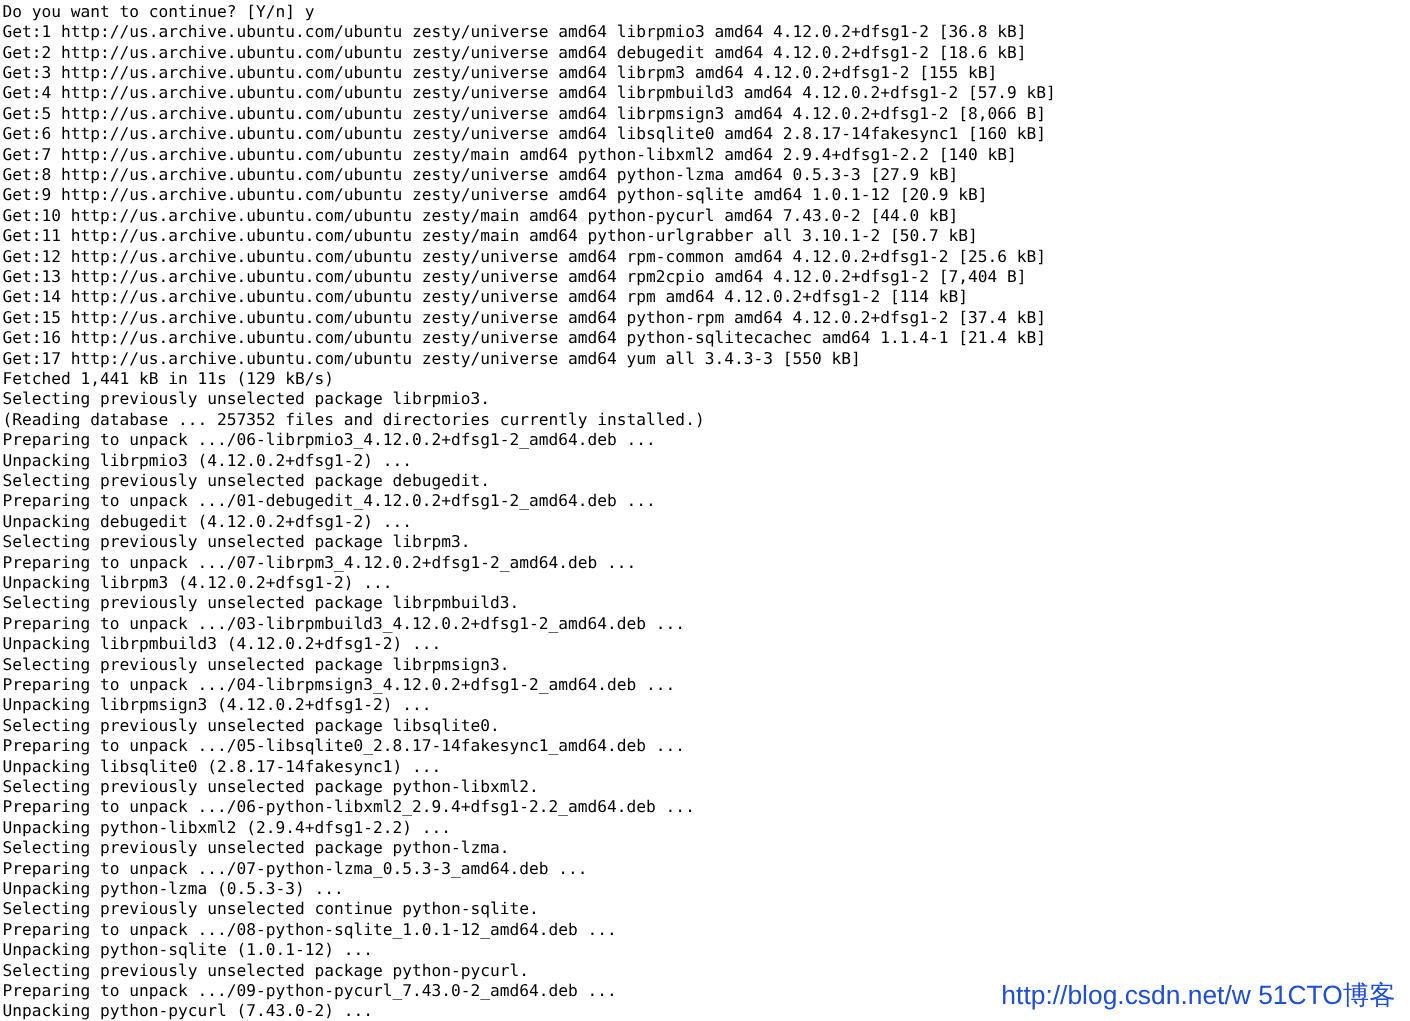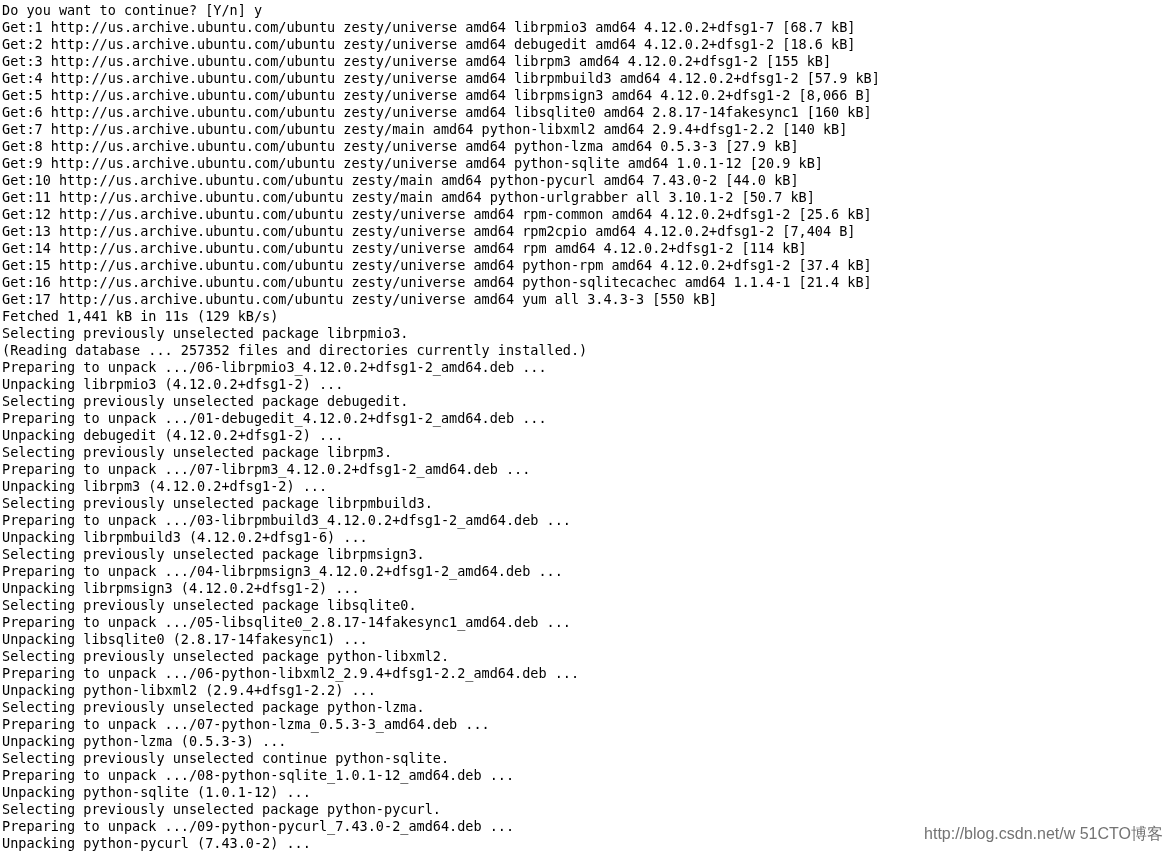--- a/index.html
+++ b/index.html
@@ -9,31 +9,31 @@
     line-height:17px;
     white-space:pre;
     margin:0;
     padding:2px 0 0 2px;
   }
   .watermark{
     position:fixed;
     right:12px;
     bottom:6px;
     font-family:sans-serif;
-    font-size:16px;
-    color:#737373;
+    font-size:22px;
+    color:#1d4ed8;
     pointer-events:none;
     user-select:none;
   }
 </style>
 </head>
 <body>
 
 <pre class="terminal" id="terminal-output"><span>Do you want to continue? [Y/n] y</span>
-<span>Get:1 http://us.archive.ubuntu.com/ubuntu zesty/universe amd64 librpmio3 amd64 4.12.0.2+dfsg1-7 [68.7 kB]</span>
+<span>Get:1 http://us.archive.ubuntu.com/ubuntu zesty/universe amd64 librpmio3 amd64 4.12.0.2+dfsg1-2 [36.8 kB]</span>
 <span>Get:2 http://us.archive.ubuntu.com/ubuntu zesty/universe amd64 debugedit amd64 4.12.0.2+dfsg1-2 [18.6 kB]</span>
 <span>Get:3 http://us.archive.ubuntu.com/ubuntu zesty/universe amd64 librpm3 amd64 4.12.0.2+dfsg1-2 [155 kB]</span>
 <span>Get:4 http://us.archive.ubuntu.com/ubuntu zesty/universe amd64 librpmbuild3 amd64 4.12.0.2+dfsg1-2 [57.9 kB]</span>
 <span>Get:5 http://us.archive.ubuntu.com/ubuntu zesty/universe amd64 librpmsign3 amd64 4.12.0.2+dfsg1-2 [8,066 B]</span>
 <span>Get:6 http://us.archive.ubuntu.com/ubuntu zesty/universe amd64 libsqlite0 amd64 2.8.17-14fakesync1 [160 kB]</span>
 <span>Get:7 http://us.archive.ubuntu.com/ubuntu zesty/main amd64 python-libxml2 amd64 2.9.4+dfsg1-2.2 [140 kB]</span>
 <span>Get:8 http://us.archive.ubuntu.com/ubuntu zesty/universe amd64 python-lzma amd64 0.5.3-3 [27.9 kB]</span>
 <span>Get:9 http://us.archive.ubuntu.com/ubuntu zesty/universe amd64 python-sqlite amd64 1.0.1-12 [20.9 kB]</span>
 <span>Get:10 http://us.archive.ubuntu.com/ubuntu zesty/main amd64 python-pycurl amd64 7.43.0-2 [44.0 kB]</span>
 <span>Get:11 http://us.archive.ubuntu.com/ubuntu zesty/main amd64 python-urlgrabber all 3.10.1-2 [50.7 kB]</span>
@@ -49,21 +49,21 @@
 <span>Preparing to unpack .../06-librpmio3_4.12.0.2+dfsg1-2_amd64.deb ...</span>
 <span>Unpacking librpmio3 (4.12.0.2+dfsg1-2) ...</span>
 <span>Selecting previously unselected package debugedit.</span>
 <span>Preparing to unpack .../01-debugedit_4.12.0.2+dfsg1-2_amd64.deb ...</span>
 <span>Unpacking debugedit (4.12.0.2+dfsg1-2) ...</span>
 <span>Selecting previously unselected package librpm3.</span>
 <span>Preparing to unpack .../07-librpm3_4.12.0.2+dfsg1-2_amd64.deb ...</span>
 <span>Unpacking librpm3 (4.12.0.2+dfsg1-2) ...</span>
 <span>Selecting previously unselected package librpmbuild3.</span>
 <span>Preparing to unpack .../03-librpmbuild3_4.12.0.2+dfsg1-2_amd64.deb ...</span>
-<span>Unpacking librpmbuild3 (4.12.0.2+dfsg1-6) ...</span>
+<span>Unpacking librpmbuild3 (4.12.0.2+dfsg1-2) ...</span>
 <span>Selecting previously unselected package librpmsign3.</span>
 <span>Preparing to unpack .../04-librpmsign3_4.12.0.2+dfsg1-2_amd64.deb ...</span>
 <span>Unpacking librpmsign3 (4.12.0.2+dfsg1-2) ...</span>
 <span>Selecting previously unselected package libsqlite0.</span>
 <span>Preparing to unpack .../05-libsqlite0_2.8.17-14fakesync1_amd64.deb ...</span>
 <span>Unpacking libsqlite0 (2.8.17-14fakesync1) ...</span>
 <span>Selecting previously unselected package python-libxml2.</span>
 <span>Preparing to unpack .../06-python-libxml2_2.9.4+dfsg1-2.2_amd64.deb ...</span>
 <span>Unpacking python-libxml2 (2.9.4+dfsg1-2.2) ...</span>
 <span>Selecting previously unselected package python-lzma.</span>

